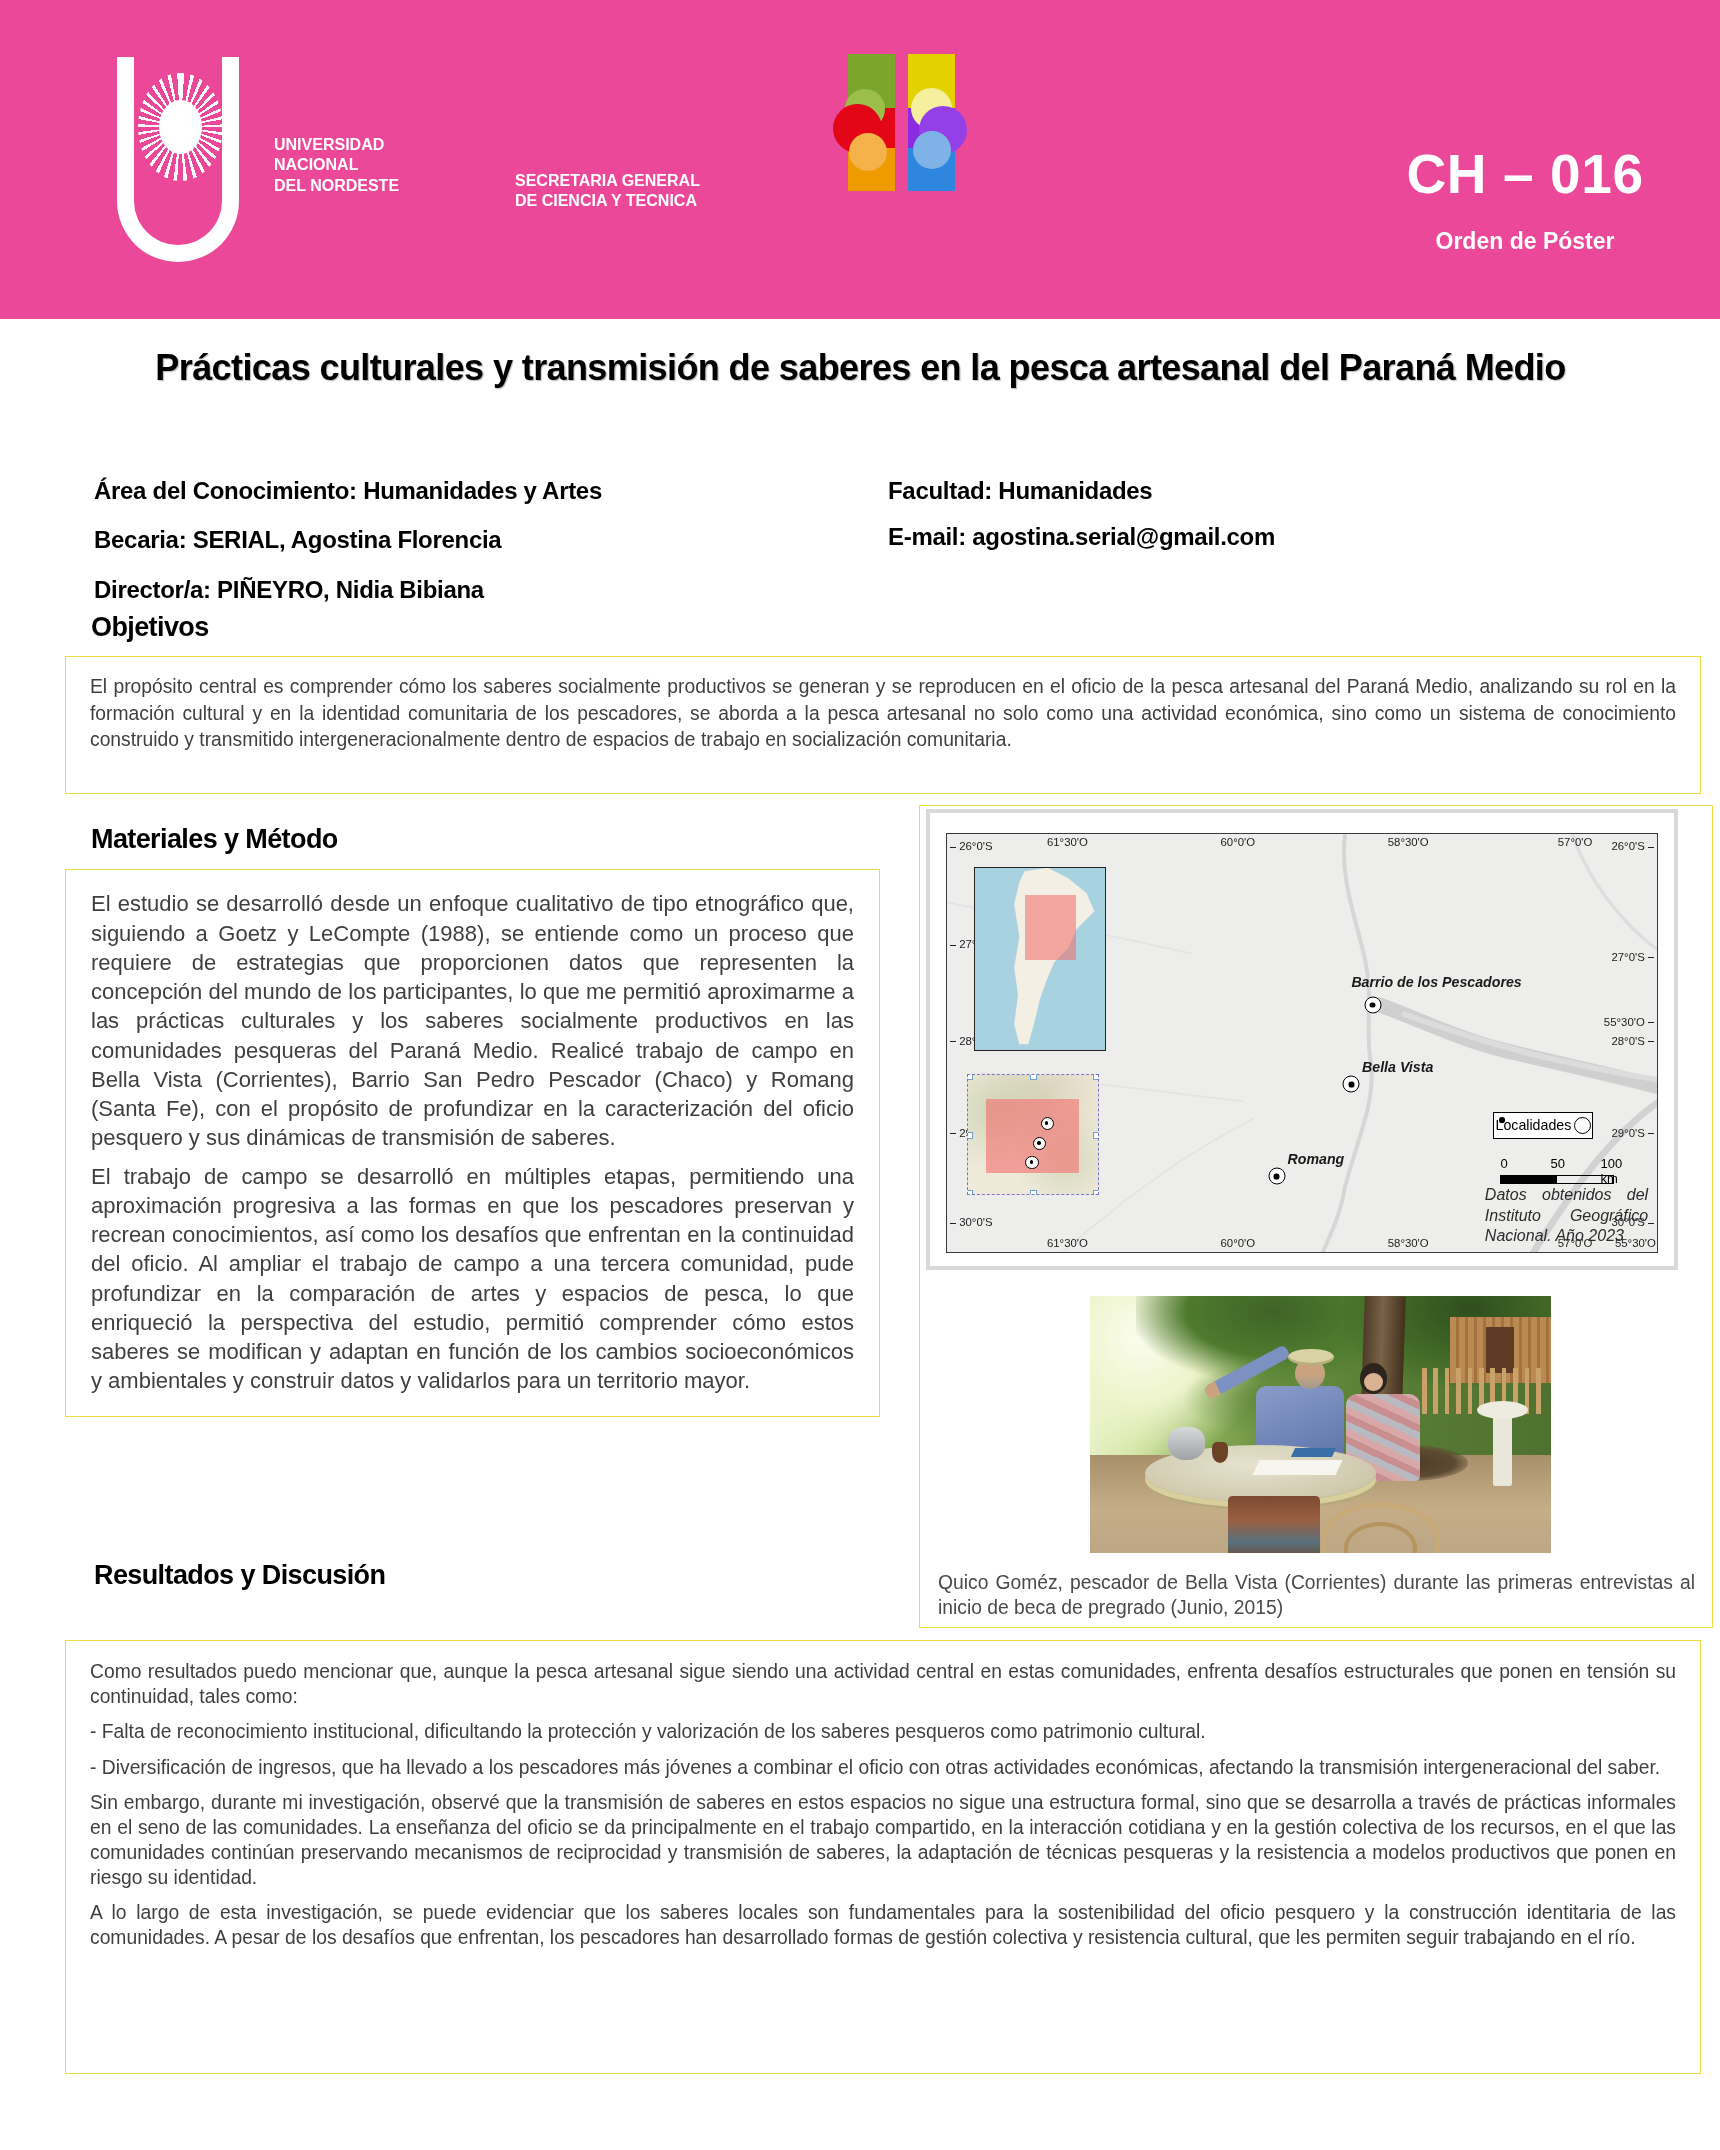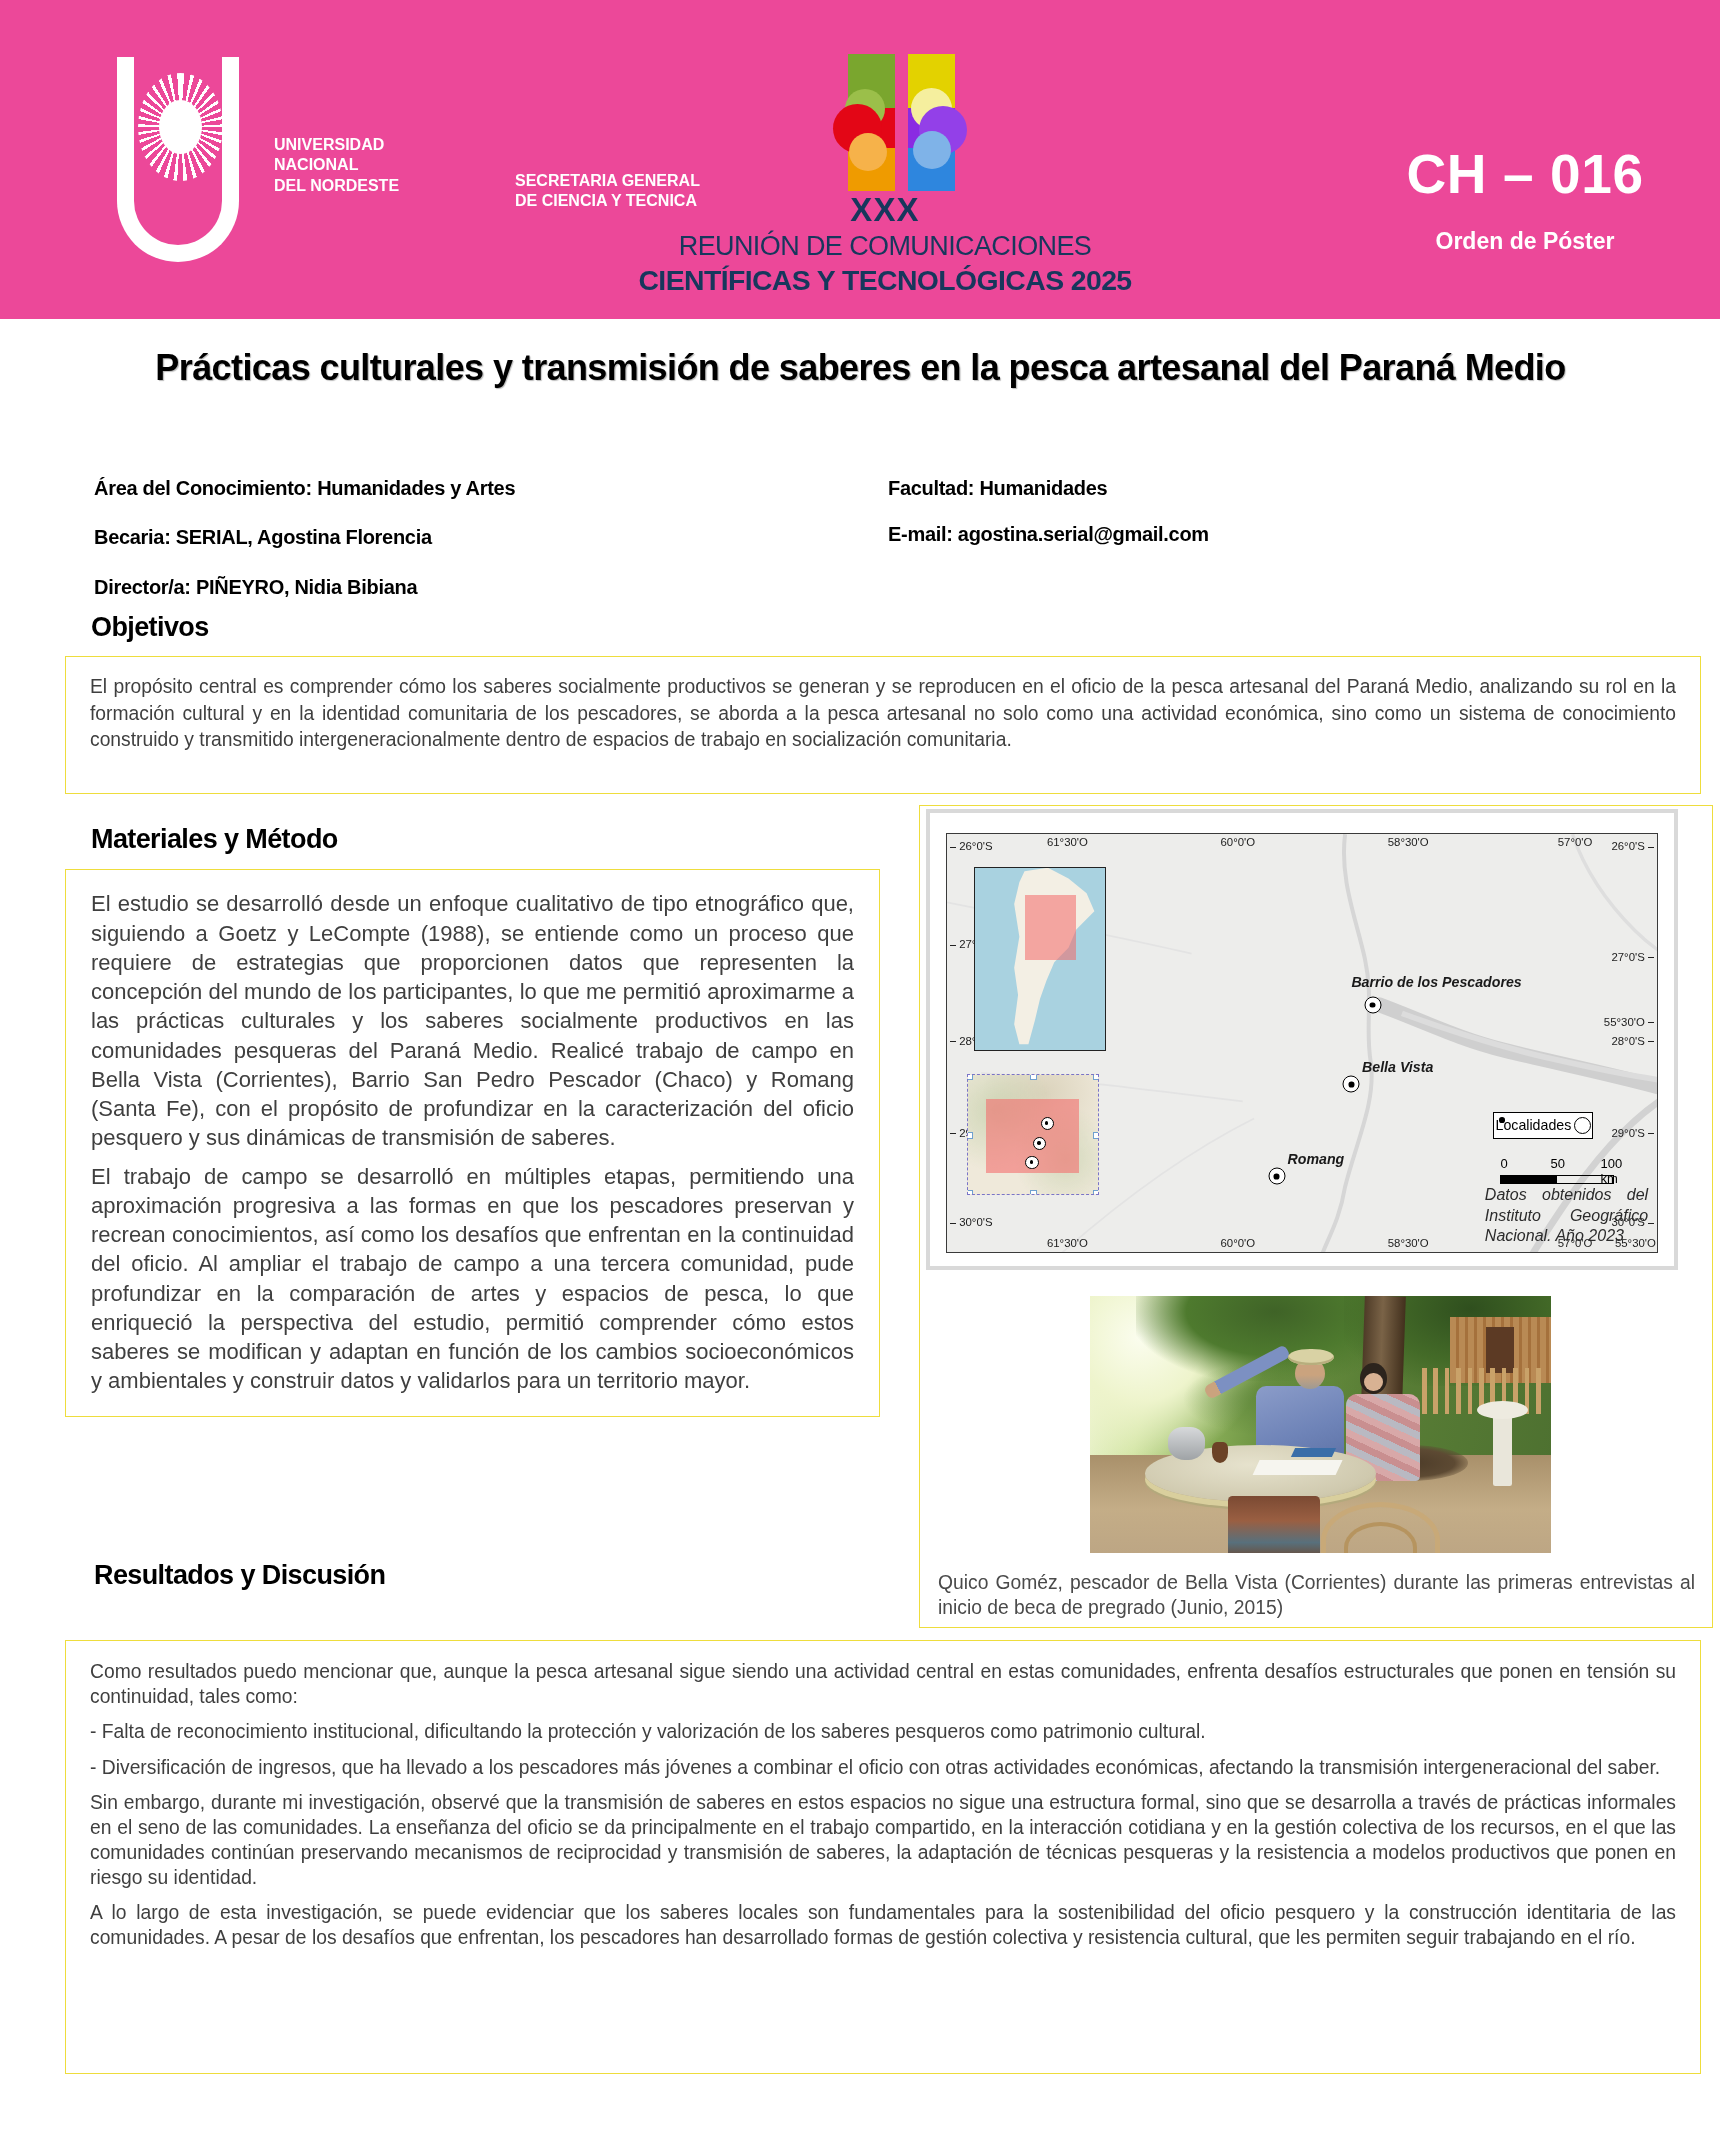--- a/index.html
+++ b/index.html
@@ -30,21 +30,21 @@
 
   .poster-code{position:absolute;left:1326px;top:142px;width:398px;text-align:center;color:#fff;
                font-size:55px;font-weight:bold;letter-spacing:0.6px;}
   .poster-order{position:absolute;left:1326px;top:228px;width:398px;text-align:center;color:#fff;
                 font-size:23px;font-weight:bold;}
 
   
   .main-title{position:absolute;left:64px;top:346px;width:1593px;text-align:center;color:#000;
               font-size:36px;font-weight:bold;line-height:1.22;letter-spacing:-0.6px;
               text-shadow:1.1px 1.1px 1.1px rgba(0,0,0,0.28);}
-  .meta{font-size:20px;font-weight:bold;color:#000;letter-spacing:-0.3px;}
+  .meta{font-size:24px;font-weight:bold;color:#000;letter-spacing:-0.3px;}
 
   .sec-head{position:absolute;font-size:27px;font-weight:bold;color:#000;letter-spacing:-0.6px;}
 
   .ybox{position:absolute;border:1.7px solid #eedd3d;background:#fff;box-sizing:border-box;
         color:#3f3f3f;font-size:19.3px;text-align:justify;}
   .ybox p{margin:0;}
 
   
   .fig-panel{position:absolute;left:919px;top:805px;width:794px;height:823px;
              border:1.7px solid #eedd3d;background:#fff;box-sizing:border-box;}
@@ -132,25 +132,20 @@
       <div class="bar" style="left:76px;">
         <div class="seg" style="top:0;height:54px;background:#e3d200;"></div>
         <div class="seg" style="top:54px;height:40px;background:#8a2be2;"></div>
         <div class="seg" style="top:94px;height:43px;background:#2e86de;"></div>
         <div class="dotc" style="left:3.4px;top:34px;width:41px;height:41px;background:#f5ef9e;"></div>
         <div class="dotc" style="left:11.4px;top:52px;width:48px;height:48px;background:#9340e8;"></div>
         <div class="dotc" style="left:4.6px;top:77px;width:38px;height:38px;background:#7fb3e8;"></div>
       </div>
     </div>
 
-    <div class="congress">
-      <div class="roman">XXX</div>
-      <div class="l1">REUNIÓN DE COMUNICACIONES</div>
-      <div class="l2">CIENTÍFICAS Y TECNOLÓGICAS 2025</div>
-    </div>
 
     <div class="poster-code">CH – 016</div>
     <div class="poster-order">Orden de Póster</div>
   </div>
 
   <h1 class="main-title" style="margin:0;">Prácticas culturales y transmisión de saberes en la pesca artesanal del Paraná Medio</h1>
 
   <div class="abs meta" style="left:94px;top:477px;">Área del Conocimiento: Humanidades y Artes</div>
   <div class="abs meta" style="left:94px;top:526px;">Becaria: SERIAL, Agostina Florencia</div>
   <div class="abs meta" style="left:94px;top:576px;">Director/a: PIÑEYRO, Nidia Bibiana</div>

